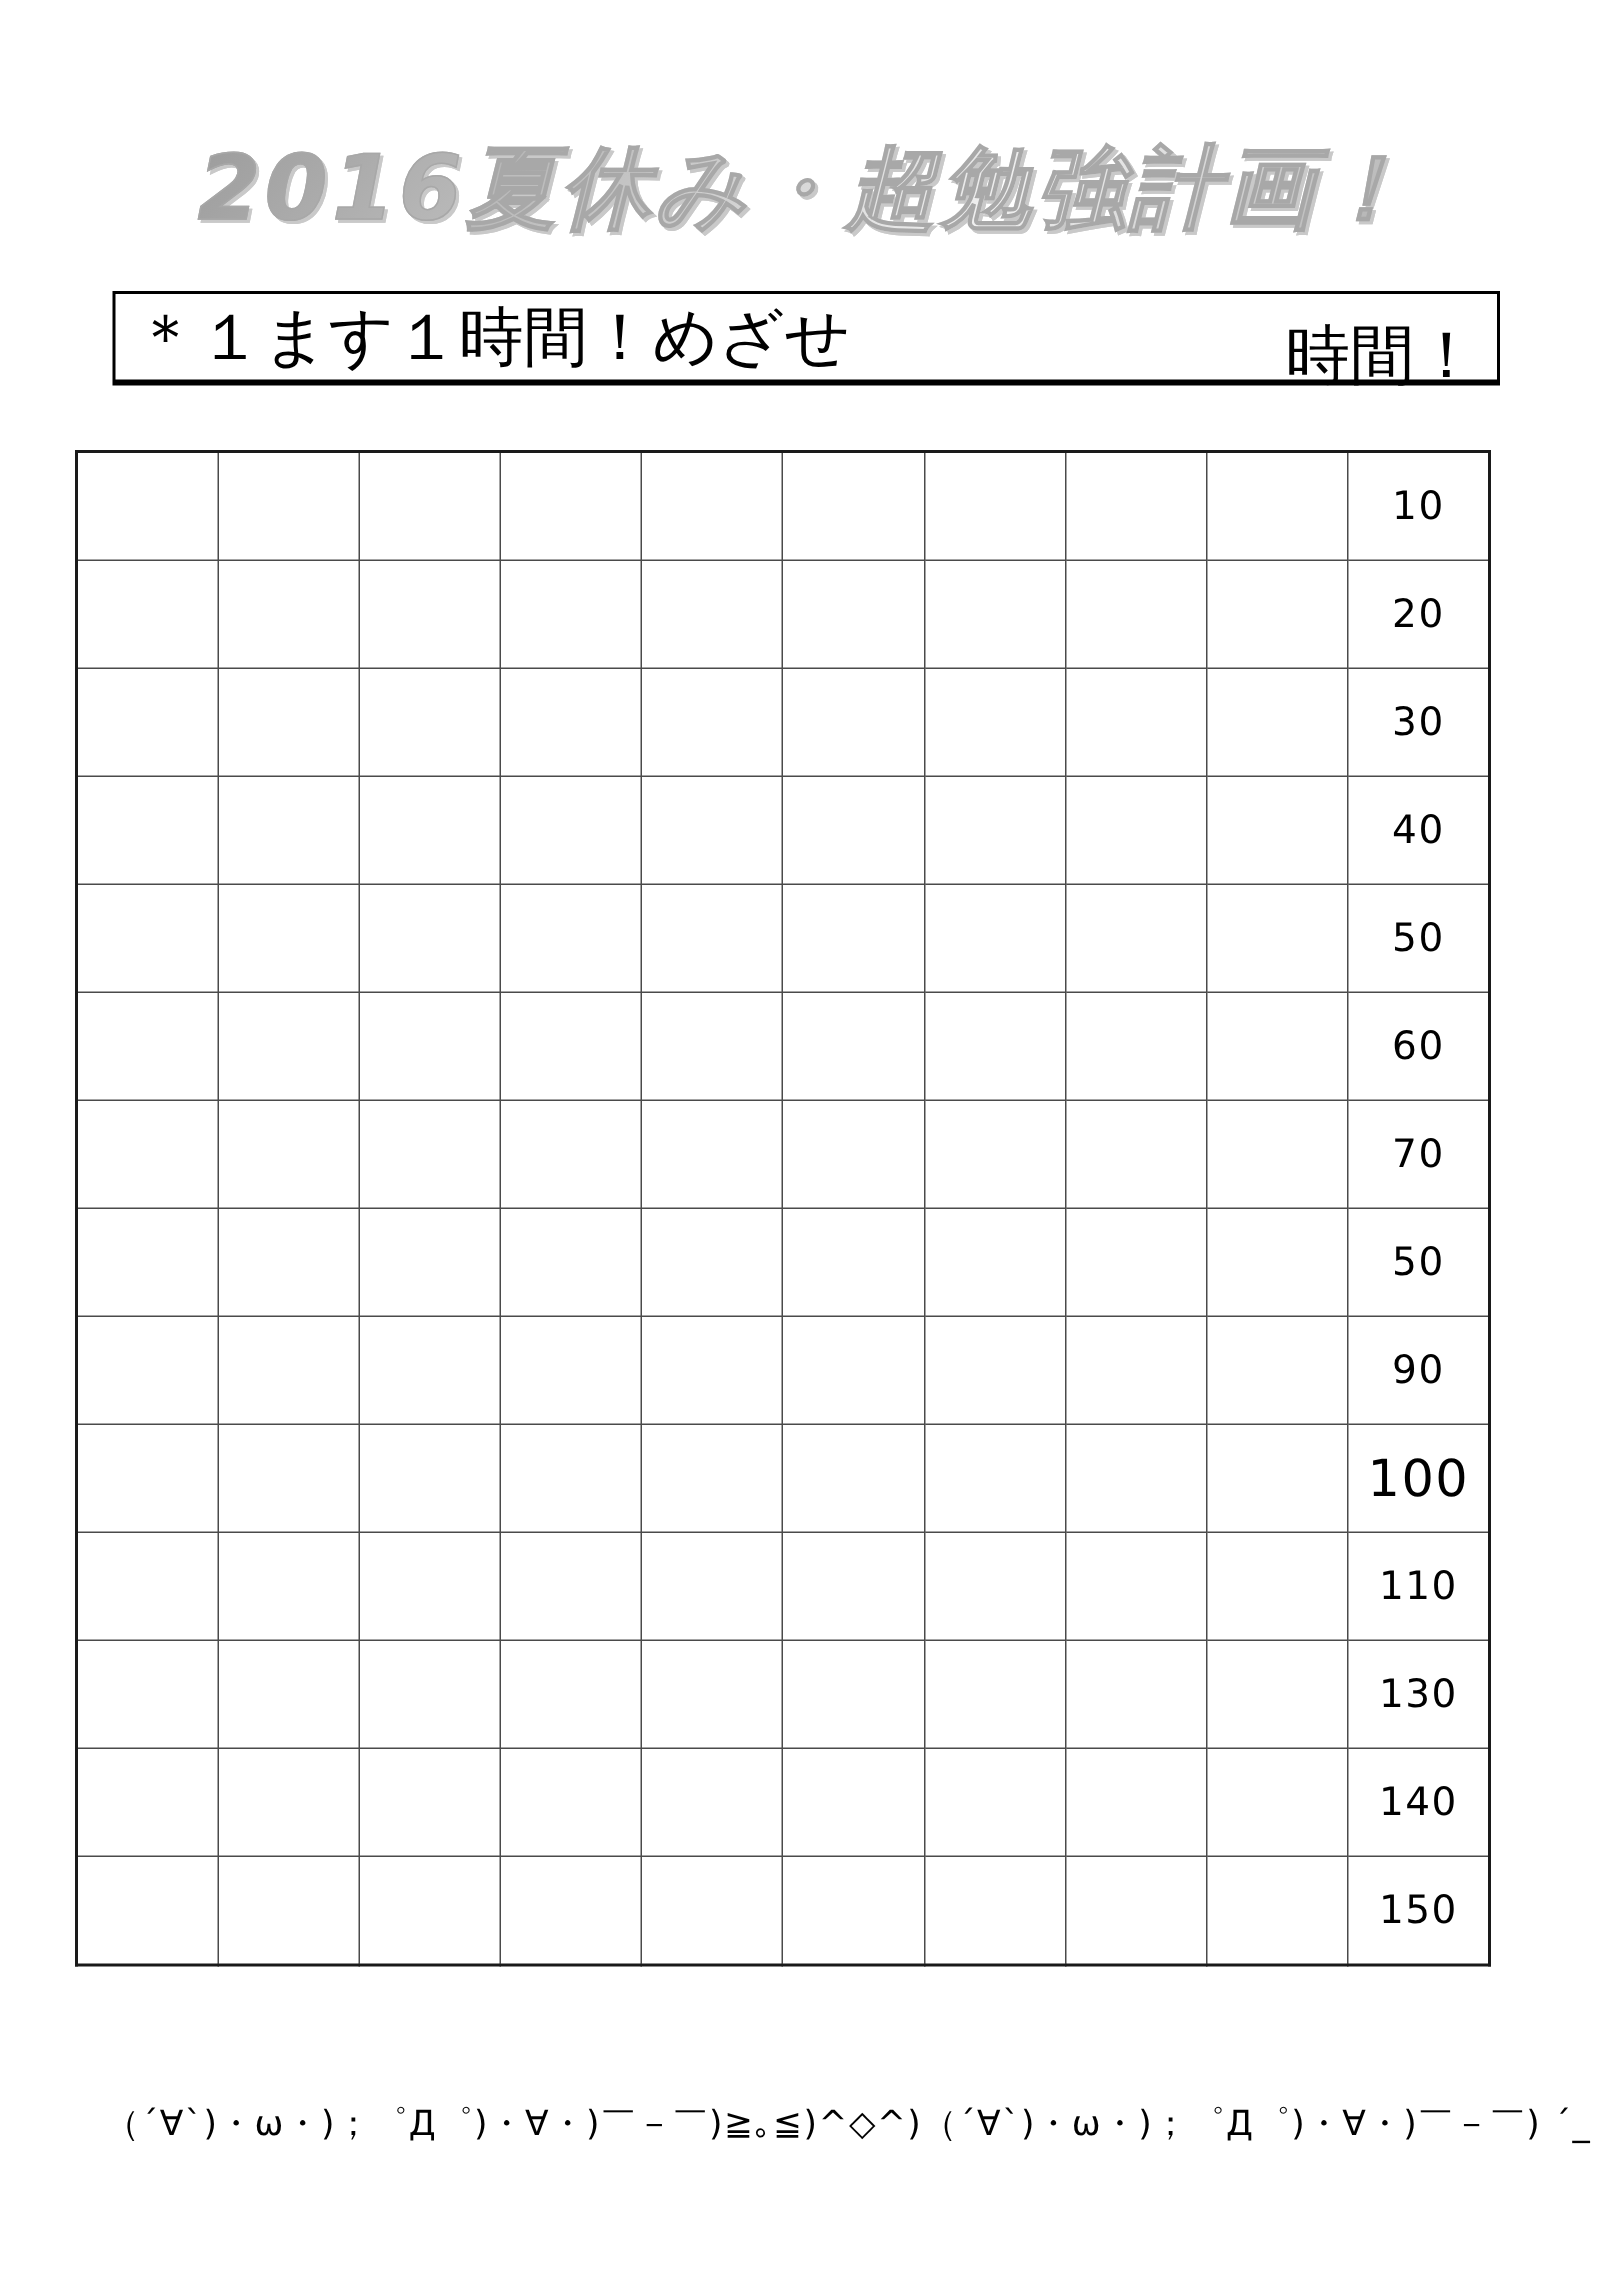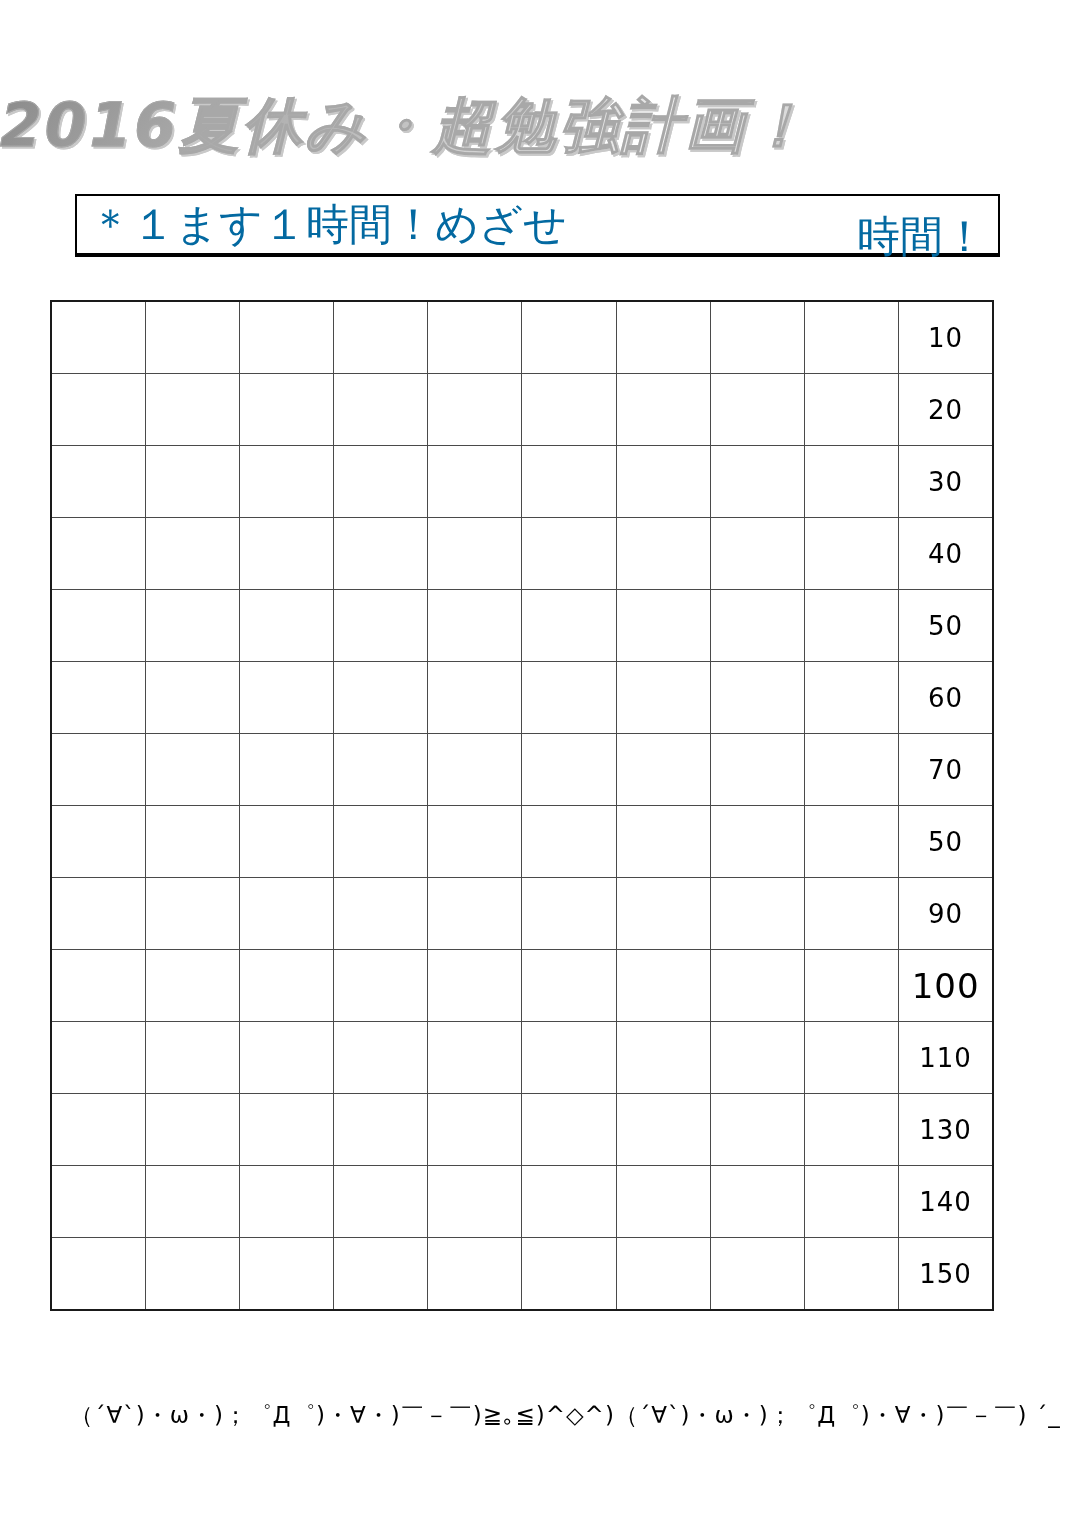--- a/index.html
+++ b/index.html
@@ -11,20 +11,21 @@
     font-family: "DejaVu Sans", "Liberation Sans", sans-serif;
     overflow: hidden;
   }
 
   
   .wordart-title {
     position: absolute;
     top: 86px;
     left: 0;
     width: 100%;
+    text-align: center;
     font-size: 60px;
     font-style: italic;
     font-weight: bold;
     letter-spacing: 3px;
     white-space: nowrap;
     background: linear-gradient(135deg, #8a8a8a 0%, #c2c2c2 38%, #f0f0f0 62%, #8f8f8f 100%);
     -webkit-background-clip: text;
     background-clip: text;
     color: transparent;
     -webkit-text-stroke: 1px #a8a8a8;
@@ -38,21 +39,21 @@
     top: 194px;
     width: 925px;
     height: 63px;
     box-sizing: border-box;
     border: 2px solid #000000;
     border-bottom-width: 4px;
     display: flex;
     align-items: center;
     padding: 0 12px;
     font-size: 43px;
-    color: #0369a1;
+    color: #000000;
     white-space: nowrap;
   }
   .instruction-left { flex: 0 0 auto; }
   .goal-blank { flex: 1 1 auto; height: 100%; }
   .instruction-right { flex: 0 0 auto; margin-top: 24px; }
 
   
   .grid-table {
     position: absolute;
     left: 50px;

